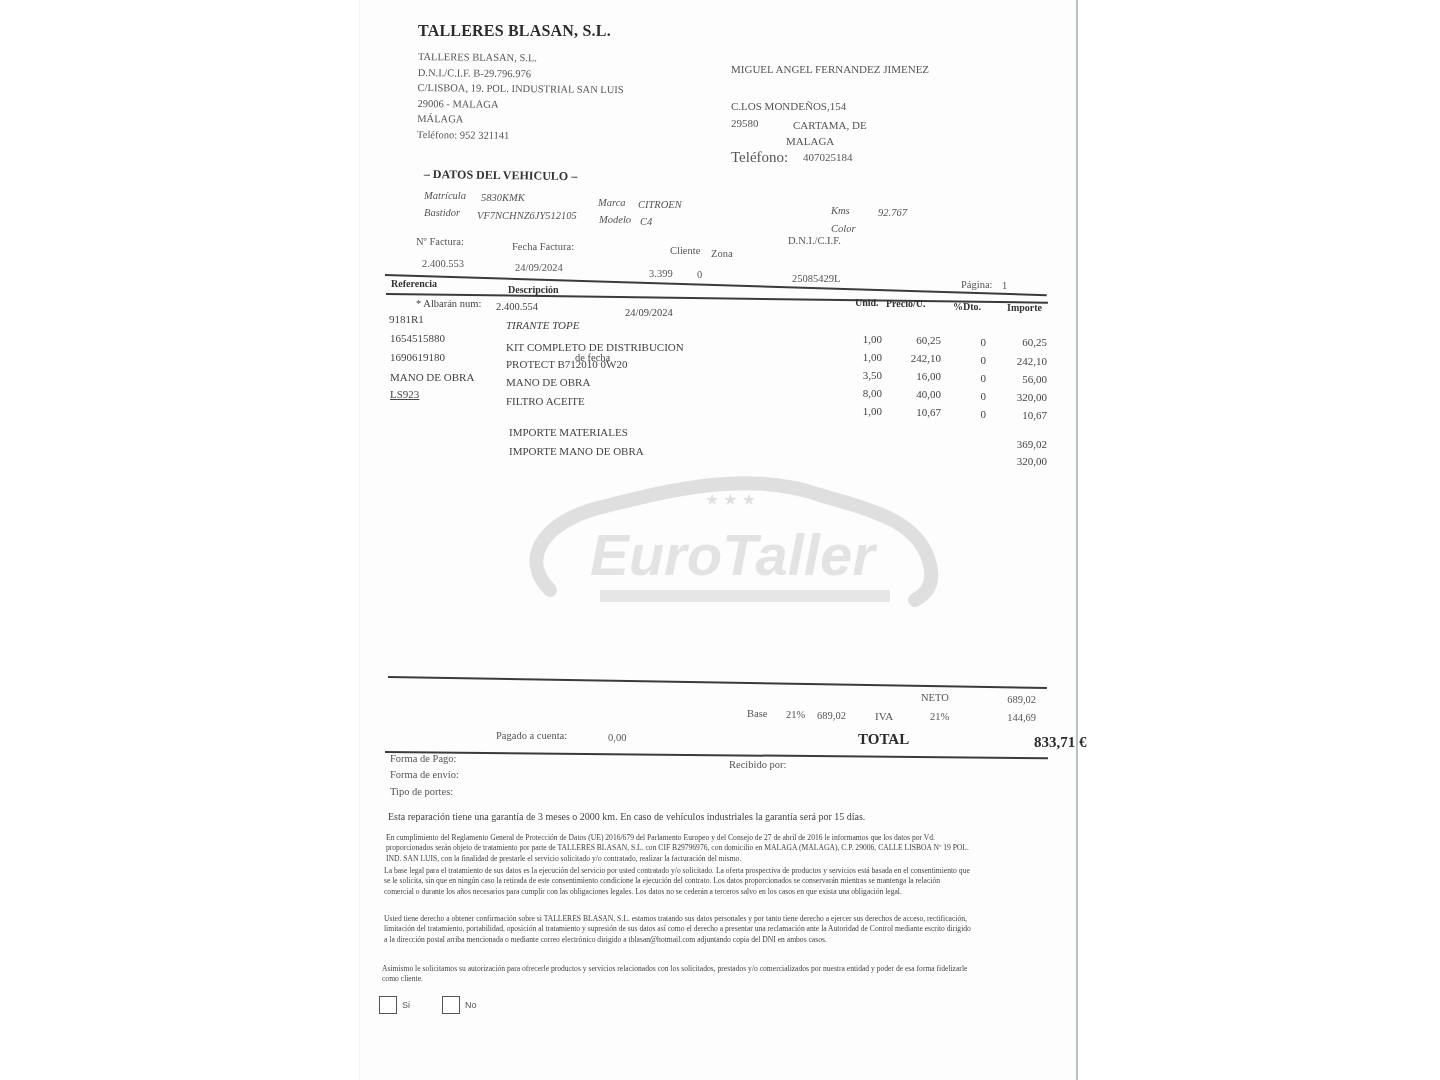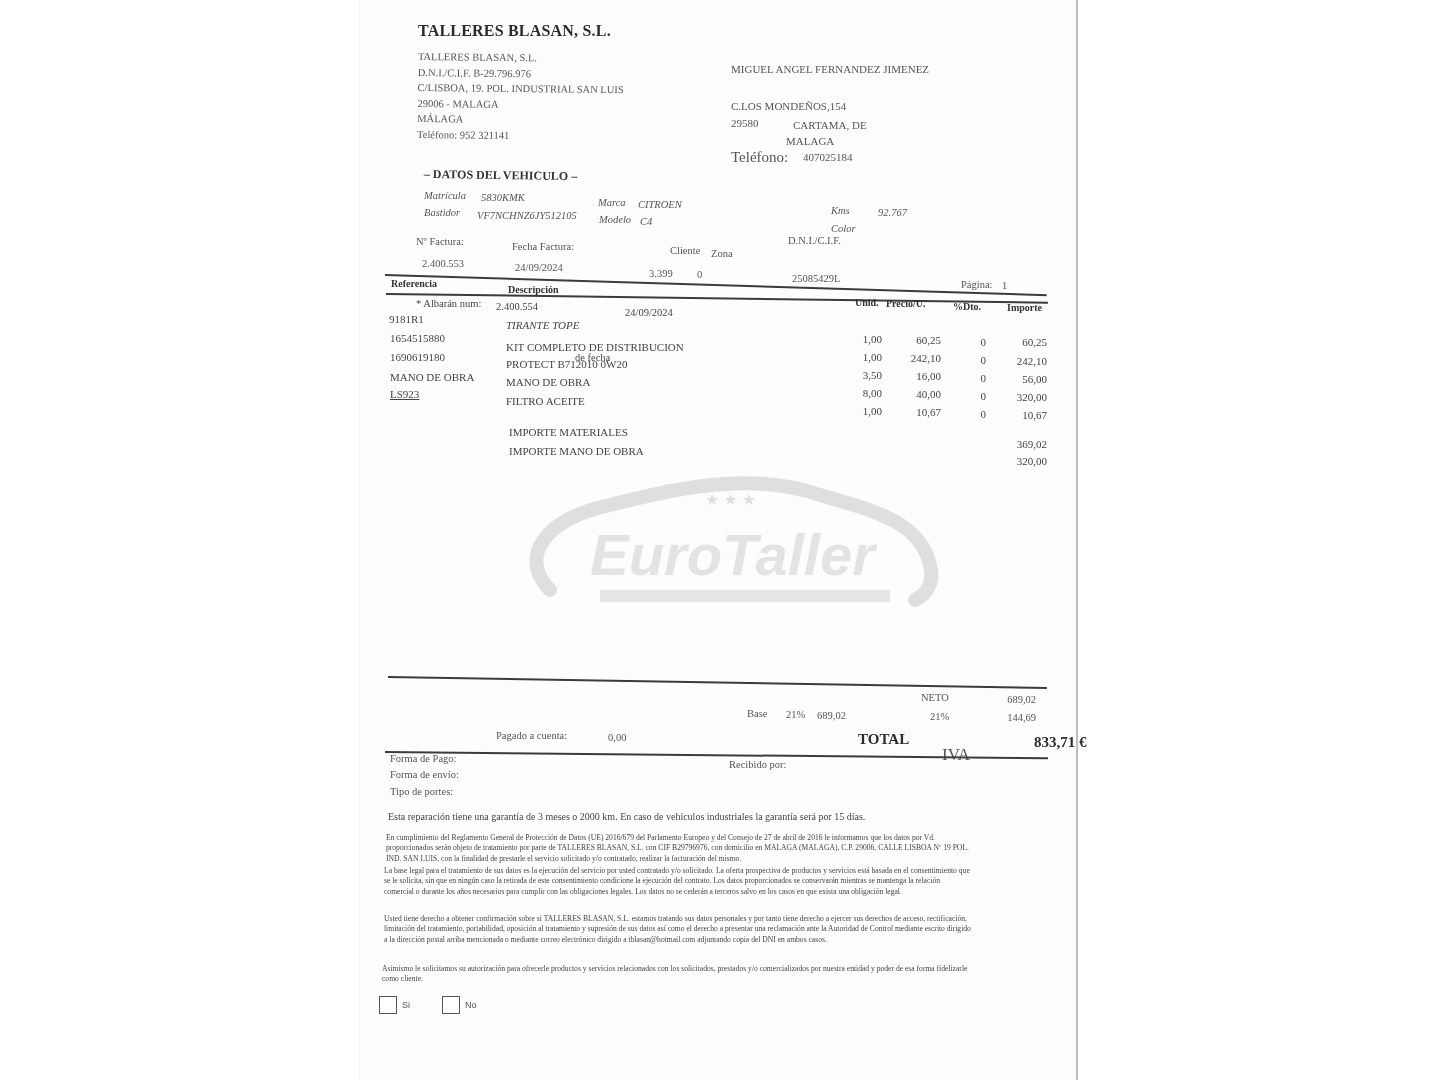--- a/index.html
+++ b/index.html
@@ -143,21 +143,21 @@
   <text x="70" y="105" font-family="Liberation Sans, sans-serif" font-weight="bold" font-style="italic" font-size="58" fill="#8a8a8a">EuroTaller</text>
   <rect x="80" y="120" width="290" height="12" fill="#9a9a9a"></rect>
 </svg>
 
 <div class="rule" style="left:388px;top:676px;width:659px;transform:rotate(0.95deg);"></div>
 <div class="abs small" style="left:921px;top:692px;">NETO</div>
 <div class="abs small num" style="left:990px;top:694px;width:46px;">689,02</div>
 <div class="abs small" style="left:747px;top:708px;">Base</div>
 <div class="abs small" style="left:786px;top:709px;">21%</div>
 <div class="abs small" style="left:817px;top:710px;">689,02</div>
-<div class="abs small" style="left:942px;top:710px;font-size:17px;margin-top:35px;">IVA</div>
+<div class="abs small" style="left:875px;top:710px;font-size:11px;">IVA</div>
 <div class="abs small" style="left:930px;top:711px;">21%</div>
 <div class="abs small num" style="left:990px;top:712px;width:46px;">144,69</div>
 <div class="abs small" style="left:496px;top:730px;">Pagado a cuenta:</div>
 <div class="abs small" style="left:608px;top:732px;">0,00</div>
 <div class="abs total-lbl" style="left:858px;top:731px;">TOTAL</div>
 <div class="abs total-val" style="left:986px;top:734px;margin-left:48px;">833,71 €</div>
 <div class="rule" style="left:385px;top:751px;width:663px;transform:rotate(0.55deg);"></div>
 
 <div class="abs small" style="left:390px;top:753px;">Forma de Pago:</div>
 <div class="abs small" style="left:390px;top:769px;">Forma de envío:</div>

